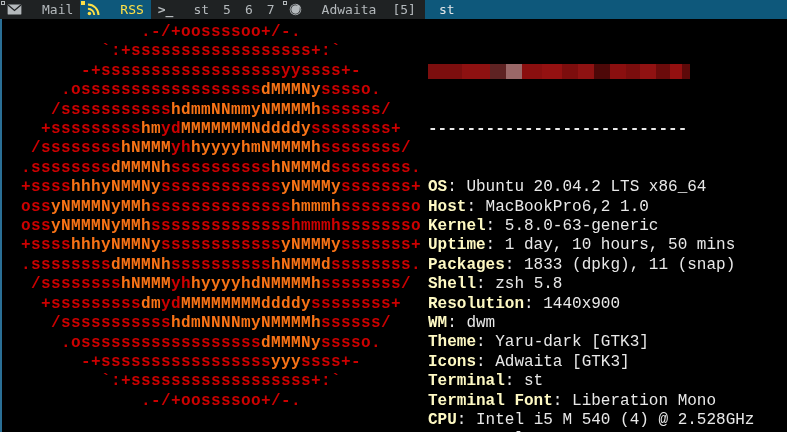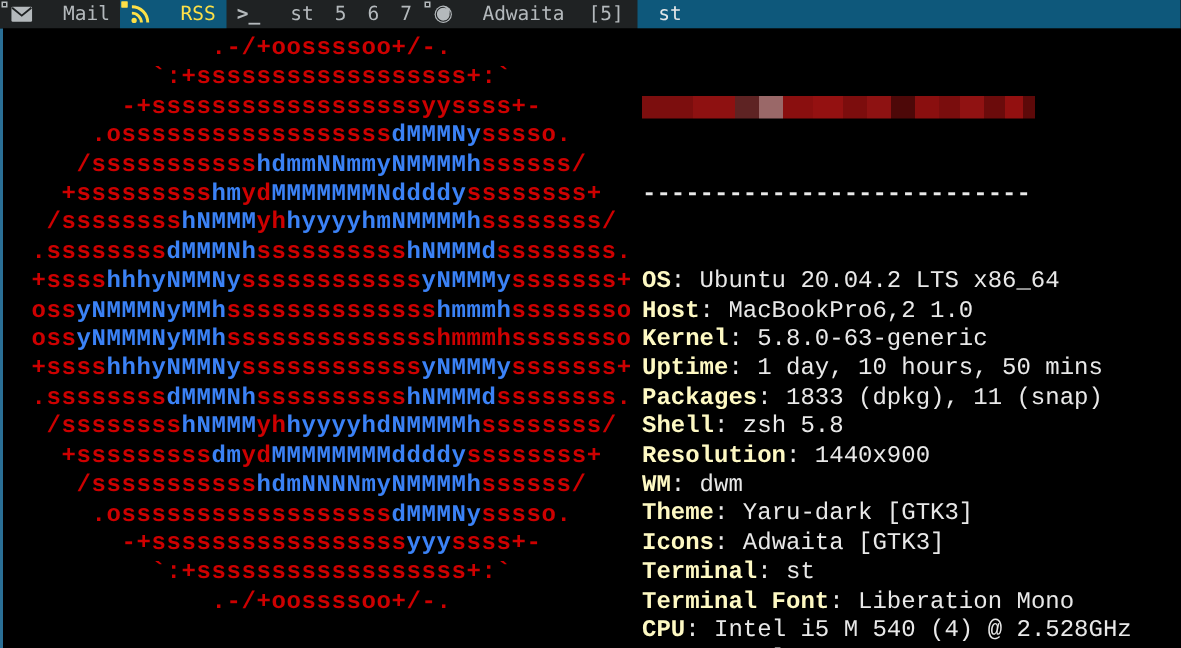--- a/index.html
+++ b/index.html
@@ -24,21 +24,21 @@
   
   .term{position:absolute;top:19px;left:0;width:787px;height:413px;background:#000;}
   .win-border{position:absolute;top:0;left:0;width:2px;height:100%;background:#2a6f96;}
 
   .art{
     position:absolute;left:21px;top:4px;margin:0;
     font-family:"Liberation Mono",monospace;font-weight:bold;
     font-size:16px;line-height:19.4px;letter-spacing:0.4px;white-space:pre;
   }
   .c1{color:#cd0000;}
-  .c2{color:#3b82f6;}
+  .c2{color:#f97316;}
 
   .info{
     position:absolute;left:428px;top:4px;
     font-family:"Liberation Mono",monospace;
     font-size:16px;line-height:19.4px;white-space:pre;color:#e8e8e8;
   }
   .info-row{height:19.4px;}
   .info-row .lbl{color:#fef9c3;font-weight:bold;}
   .censor-row{height:19.4px;display:flex;align-items:center;}
   .censor-bar{display:flex;height:15px;}

